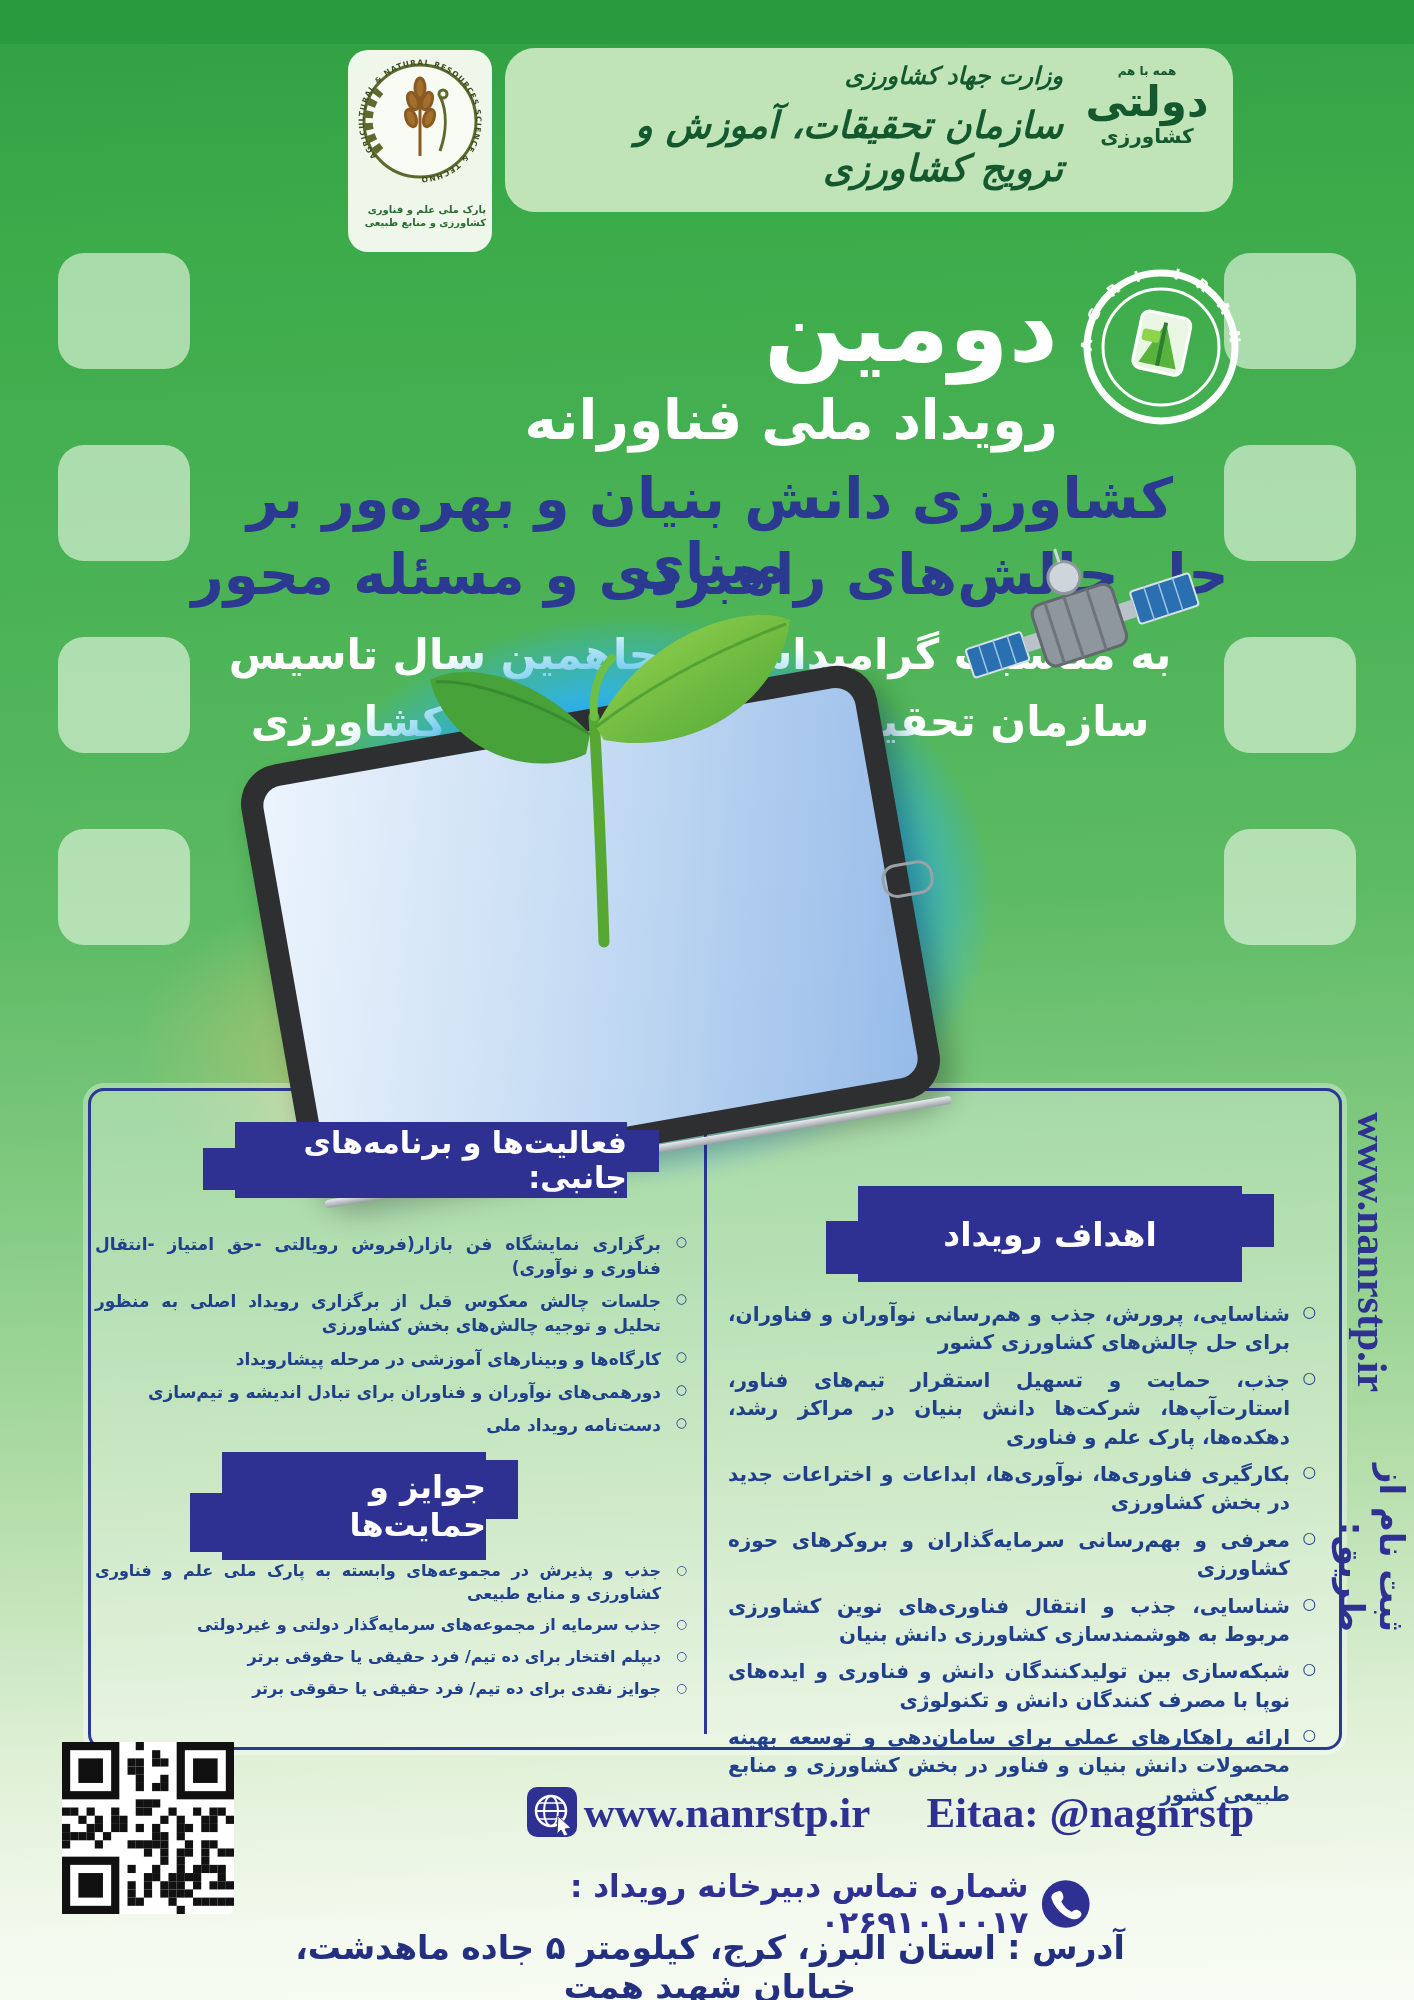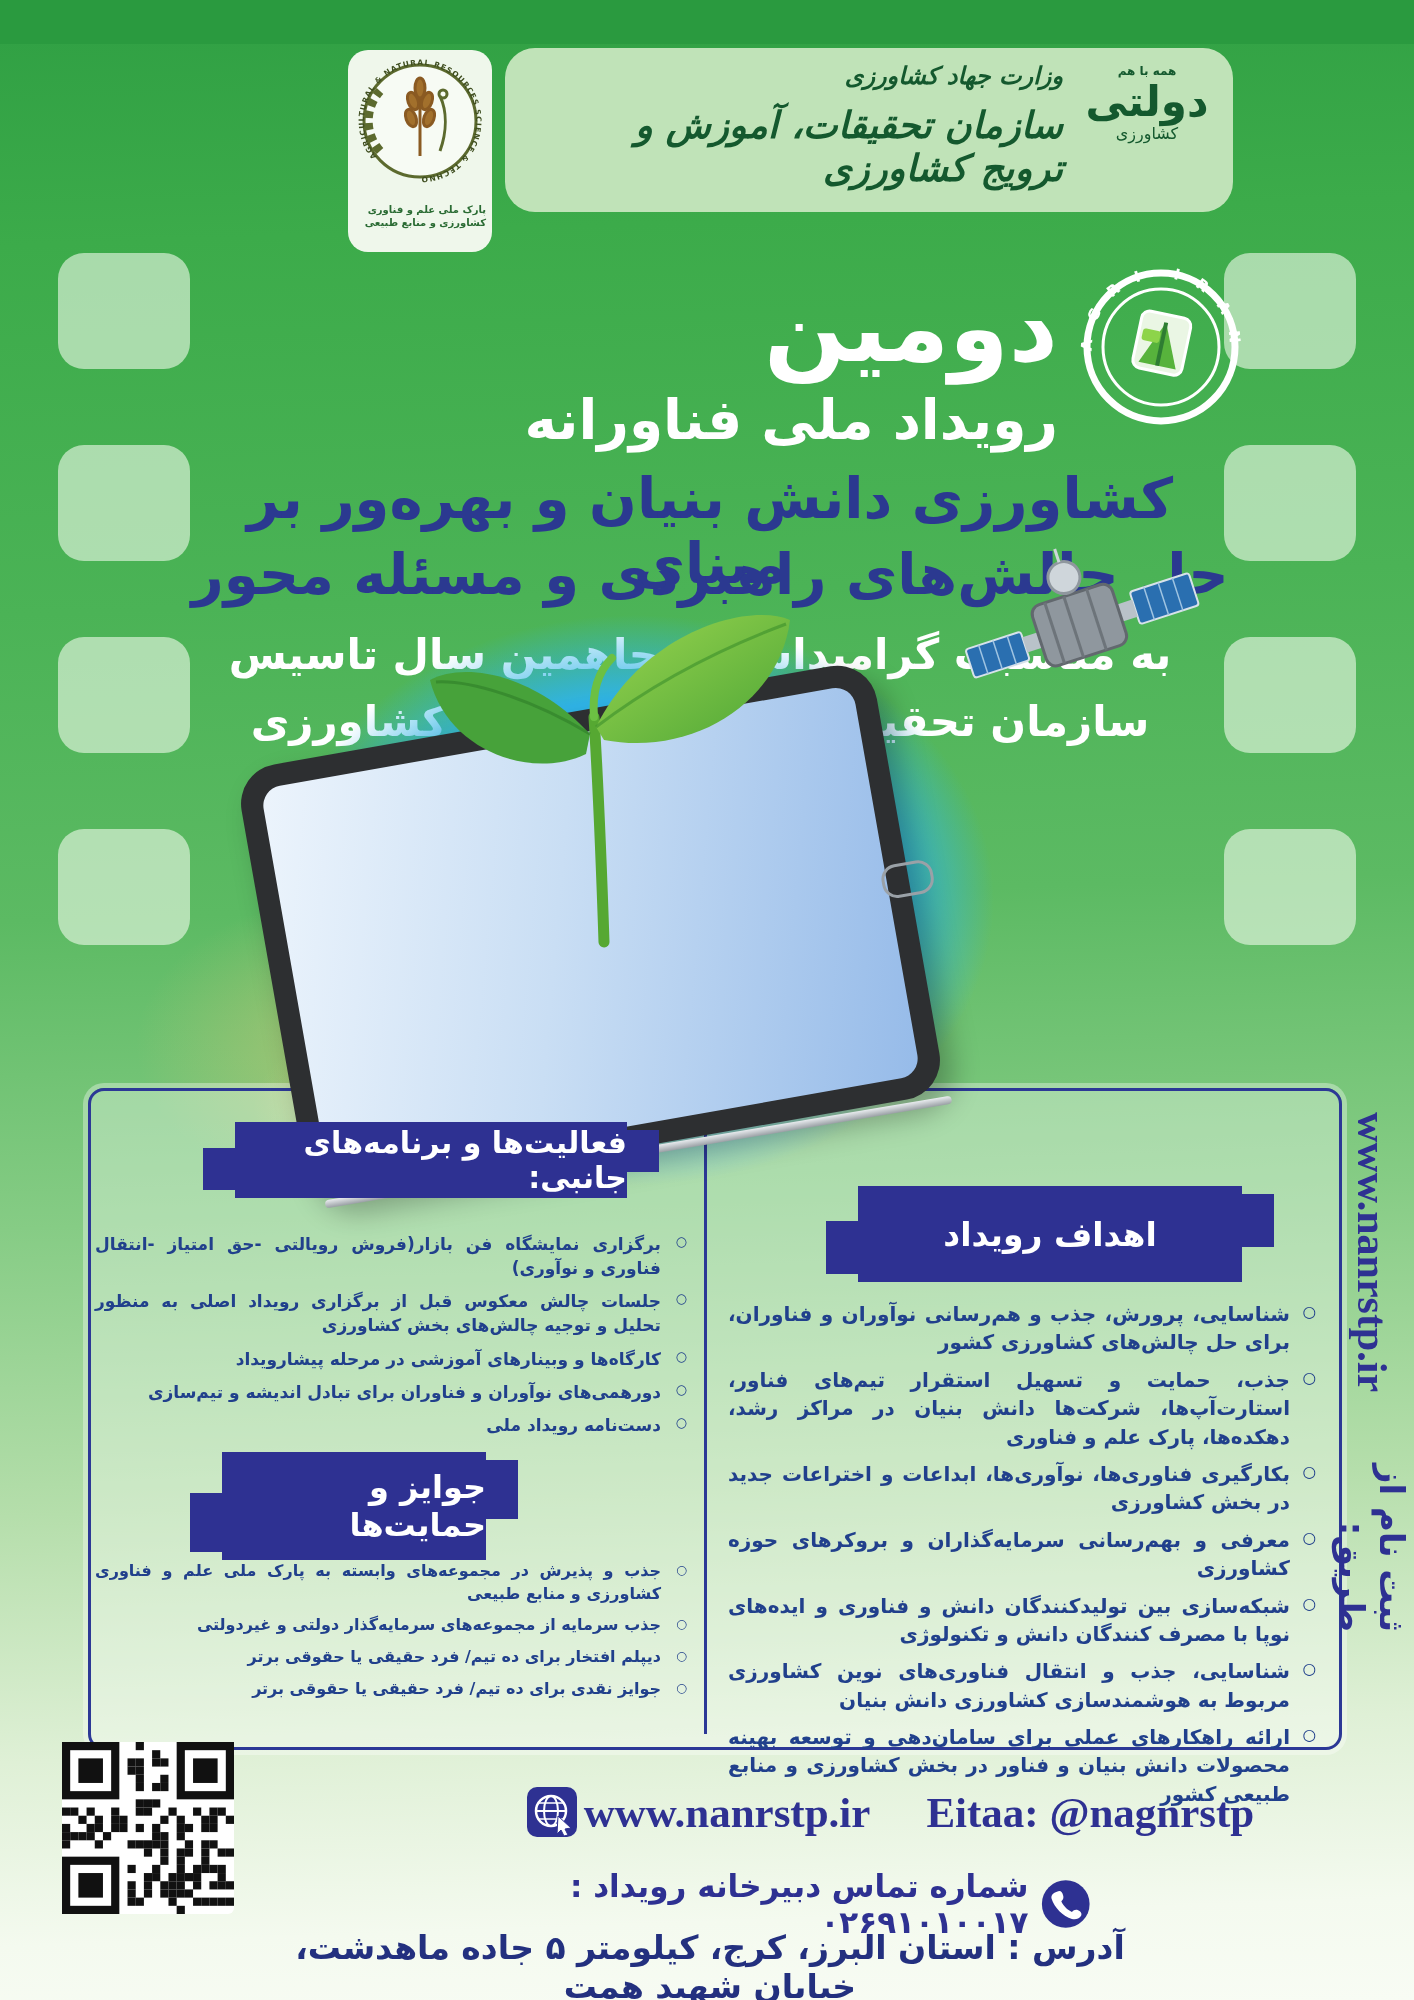--- a/index.html
+++ b/index.html
@@ -18,21 +18,21 @@
     background:#eff7eb;display:flex;flex-direction:column;align-items:center;padding-top:6px;box-sizing:border-box;}
   .park-caption{direction:rtl;font-size:10px;font-weight:bold;color:#2a6b33;text-align:right;line-height:1.3;margin-top:17px;padding:0 6px;}
   
   .banner{position:absolute;left:505px;top:48px;width:728px;height:164px;border-radius:30px;background:#c0e3b8;}
   .banner-text{position:absolute;right:170px;left:40px;top:14px;direction:rtl;color:#14592e;}
   .banner-line1{font-size:24px;font-weight:bold;font-style:italic;}
   .banner-line2{font-size:37px;font-weight:bold;font-style:italic;margin-top:14px;letter-spacing:-1px;}
   .jahad{position:absolute;right:20px;top:10px;width:132px;height:144px;text-align:center;color:#14592e;direction:rtl;}
   .jahad-top{font-size:12px;font-weight:bold;margin-top:6px;}
   .jahad-main{font-size:42px;font-weight:bold;line-height:1.05;margin-top:2px;}
-  .jahad-sub{font-size:16px;font-weight:normal;}
+  .jahad-sub{font-size:20px;font-weight:bold;}
   
   .event-logo{position:absolute;left:1080px;top:266px;width:162px;height:162px;}
   
   .t-line{position:absolute;direction:rtl;}
   .t1{right:356px;top:272px;font-size:96px;font-weight:bold;color:#ffffff;}
   .t2{right:356px;top:388px;font-size:55px;font-weight:bold;color:#ffffff;}
   .t3{left:170px;width:1080px;top:466px;font-size:56px;font-weight:bold;color:#2b3990;text-align:center;}
   .t4{left:170px;width:1080px;top:542px;font-size:56px;font-weight:bold;color:#2b3990;text-align:center;}
   .t5{left:170px;width:1060px;top:630px;font-size:42px;font-weight:bold;color:#ffffff;text-align:center;}
   .t6{left:170px;width:1060px;top:697px;font-size:42px;font-weight:bold;color:#ffffff;text-align:center;}
@@ -236,22 +236,22 @@
     </ul>
 
   <div class="ribbon rib-goal">
     <span>اهداف رویداد</span>
   </div>
   <ul class="blist list-goal">
       <li>شناسایی، پرورش، جذب و هم‌رسانی نوآوران و فناوران، برای حل چالش‌های کشاورزی کشور</li>
       <li>جذب، حمایت و تسهیل استقرار تیم‌های فناور، استارت‌آپ‌ها، شرکت‌ها دانش بنیان در مراکز رشد، دهکده‌ها، پارک علم و فناوری</li>
       <li>بکارگیری فناوری‌ها، نوآوری‌ها، ابداعات و اختراعات جدید در بخش کشاورزی</li>
       <li>معرفی و بهم‌رسانی سرمایه‌گذاران و بروکرهای حوزه کشاورزی</li>
+      <li>شناسایی، جذب و انتقال فناوری‌های نوین کشاورزی مربوط به هوشمندسازی کشاورزی دانش بنیان</li>
       <li>شبکه‌سازی بین تولیدکنندگان دانش و فناوری و ایده‌های نوپا با مصرف کنندگان دانش و تکنولوژی</li>
-      <li>شناسایی، جذب و انتقال فناوری‌های نوین کشاورزی مربوط به هوشمندسازی کشاورزی دانش بنیان</li>
       <li>ارائه راهکارهای عملی برای سامان‌دهی و توسعه بهینه محصولات دانش بنیان و فناور در بخش کشاورزی و منابع طبیعی کشور</li>
     </ul>
 
   <div class="side-vertical">
     <span class="side-register">ثبت نام از طریق:</span>
     <span class="side-url">www.nanrstp.ir</span>
   </div>
 
   <svg class="qr" viewBox="0 0 172 172">
     <rect x="0" y="0" width="172" height="172" fill="#ffffff" rx="6"></rect>

